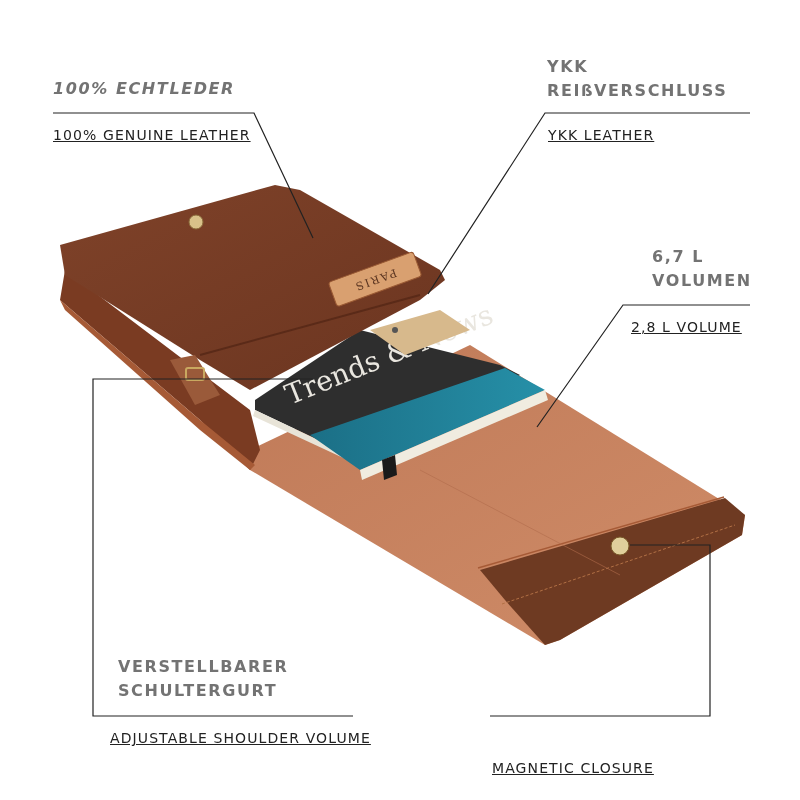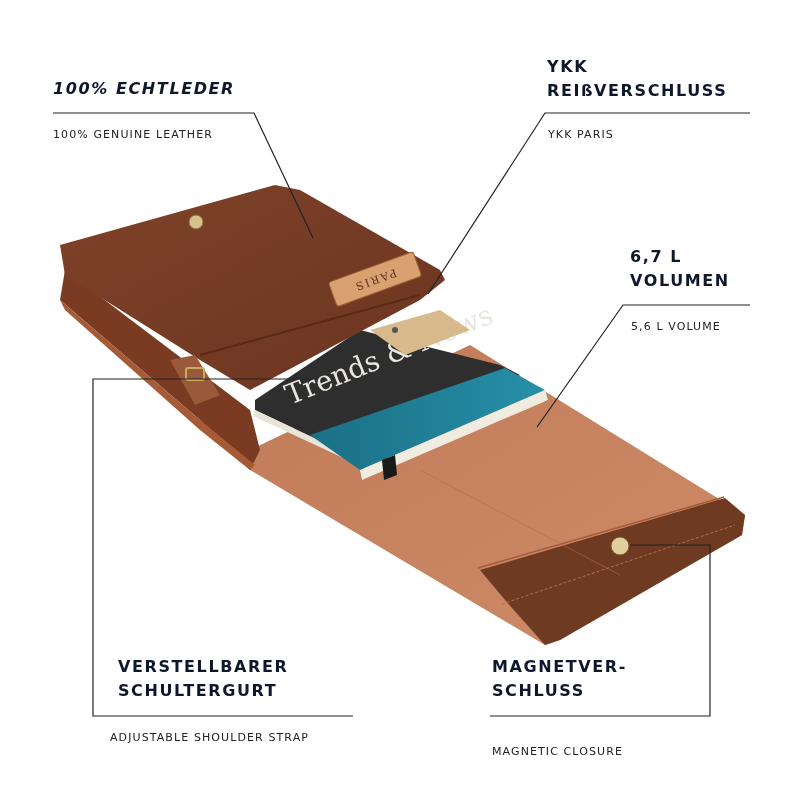--- a/index.html
+++ b/index.html
@@ -1,22 +1,22 @@
 <!DOCTYPE html>
 <html><head>
 <meta charset="utf-8">
 <style>
   html, body { margin: 0; padding: 0; background: #ffffff; }
   body { width: 800px; height: 800px; position: relative; overflow: hidden;
          font-family: "DejaVu Sans", "Liberation Sans", sans-serif; color: #1a1a1a; }
   .stage { position: absolute; left: 0; top: 0; width: 800px; height: 800px; }
   .title { position: absolute; font-weight: bold; font-size: 16px; letter-spacing: 1.6px;
-           line-height: 24px; color: #0f172a; white-space: pre-line; }
-  .subtitle { position: absolute; font-size: 11px; letter-spacing: 1.1px; color: #222;
-              line-height: 14px; }
+           line-height: 24px; color: #737373; white-space: pre-line; }
+  .subtitle { position: absolute; font-size: 14px; letter-spacing: 1.1px; color: #222;
+              line-height: 14px; text-decoration: underline; }
   svg.art { position: absolute; left: 0; top: 0; }
   .lines { position: absolute; left: 0; top: 0; pointer-events: none; }
 </style>
 </head>
 <body>
 
 <div class="stage">
 
   <svg class="art" width="800" height="800" viewBox="0 0 800 800">
     <defs>
@@ -94,26 +94,24 @@
       <polyline points="313,379 93,379 93,716 353,716"></polyline>
       <polyline points="630,545 710,545 710,716 490,716"></polyline>
     </g>
   </svg>
 
   <div class="title" style="left:53px; top:77px;font-style:italic;">100% ECHTLEDER</div>
   <div class="subtitle" style="left:53px; top:128px;">100% GENUINE LEATHER</div>
 
   <div class="title" style="left:547px; top:55px;">YKK
 REIßVERSCHLUSS</div>
-  <div class="subtitle" style="left:548px; top:128px;">YKK PARIS</div>
+  <div class="subtitle" style="left:548px; top:128px;">YKK LEATHER</div>
 
-  <div class="title" style="left:630px; top:245px;">6,7 L
+  <div class="title" style="left:652px; top:245px;">6,7 L
 VOLUMEN</div>
-  <div class="subtitle" style="left:631px; top:320px;">5,6 L VOLUME</div>
+  <div class="subtitle" style="left:631px; top:320px;">2,8 L VOLUME</div>
 
   <div class="title" style="left:110px; top:655px;margin-left:8px;">VERSTELLBARER
 SCHULTERGURT</div>
-  <div class="subtitle" style="left:110px; top:731px;">ADJUSTABLE SHOULDER STRAP</div>
+  <div class="subtitle" style="left:110px; top:731px;">ADJUSTABLE SHOULDER VOLUME</div>
 
-  <div class="title" style="left:492px; top:655px;">MAGNETVER-
-SCHLUSS</div>
-  <div class="subtitle" style="left:492px; top:745px;">MAGNETIC CLOSURE</div>
+  <div class="subtitle" style="left:492px; top:761px;">MAGNETIC CLOSURE</div>
 </div>
 
 </body></html>

